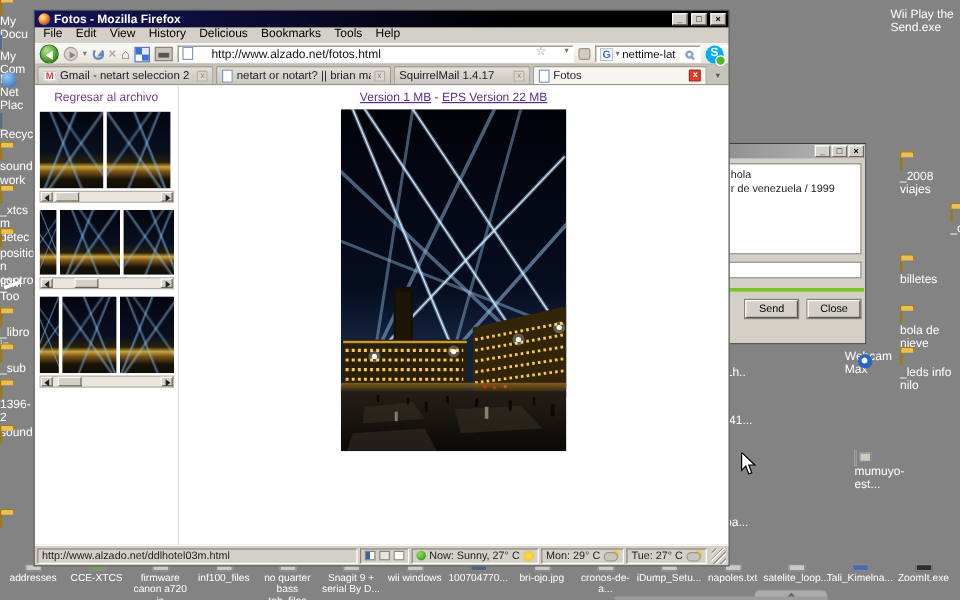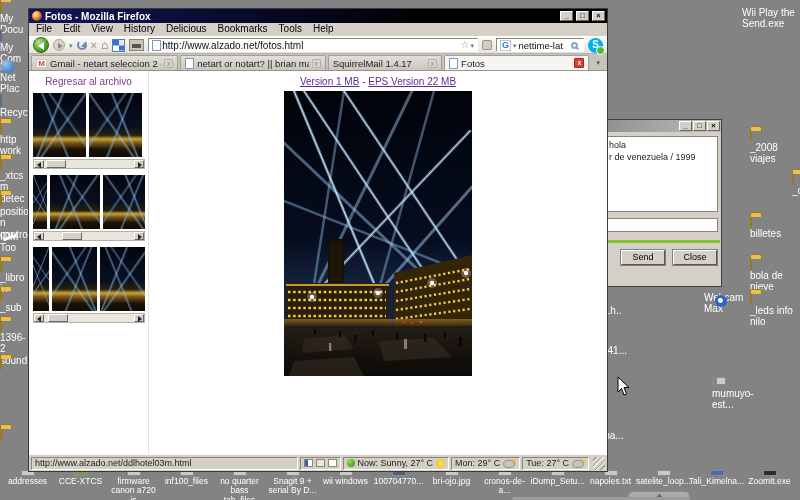--- a/index.html
+++ b/index.html
@@ -65,21 +65,21 @@
 .fwd{width:12px;height:12px;border-radius:50%;background:#d8d5ce;border:1px solid #a8a49a;position:relative;flex:none}
 .fwd::after{content:"";position:absolute;left:4px;top:3px;border:3px solid transparent;border-left:5px solid #8a867c;border-right:none}
 .caret{font-size:7px;color:#7a766c;line-height:1}
 .refresh{width:10px;height:10px;border:2px solid #6a88b8;border-radius:50%;border-top-color:transparent;position:relative;flex:none}
 .refresh::after{content:"";position:absolute;right:-2px;top:-2px;border:3px solid transparent;border-bottom:4px solid #6a88b8}
 .stop{color:#b0aca2;font-size:11px;font-weight:bold;line-height:1}
 .home{color:#6f6a5f;font-size:12px;line-height:1}
 .delic{width:13px;height:13px;border:1px solid #5a78b8;background-image:linear-gradient(to right,#3b72d8 50%,#e6e9ef 50%),linear-gradient(to right,#fff 50%,#3b72d8 50%);background-size:100% 50%;background-position:0 0,0 100%;background-repeat:no-repeat;flex:none}
 .tagico{width:15px;height:12px;background:#c9c5ba;border:1px solid #8a8578;position:relative;flex:none}
 .tagico::after{content:"";position:absolute;left:2px;right:2px;bottom:2px;height:4px;background:#555}
-.urlbar{flex:1;height:14px;display:flex;align-items:center;gap:1px;padding:0 3px;background:#fff;border:1px solid;border-color:#8a867c #fff #fff #8a867c}
+.urlbar{flex:1;height:14px;display:flex;align-items:flex-start;gap:15px;padding:0 3px;background:#fff;border:1px solid;border-color:#8a867c #fff #fff #8a867c}
 .pageico{width:9px;height:11px;background:#fff;border:1px solid #7a9ac8;flex:none}
 .txtin{border:none;outline:none;flex:1;font-size:10px;font-family:inherit;color:#111;background:transparent;height:12px;padding:0;min-width:0}
 .star{color:#999;font-size:10px;line-height:1}
 .addon{width:10px;height:10px;border-radius:2px;background:#cfccc2;border:1px solid #9a968a;flex:none}
 .searchbox{width:88px;height:14px;display:flex;align-items:center;gap:2px;padding:0 3px;background:#fff;border:1px solid;border-color:#8a867c #fff #fff #8a867c;flex:none}
 .gbadge{font-size:9px;font-weight:bold;color:#3b6fd8;border:1px solid #b8c4d8;padding:0 1px;line-height:9px;background:#fff}
 .search-text{font-size:9.5px}
 .mag{width:7px;height:7px;border:2px solid #8aa4c8;border-radius:50%;position:relative;flex:none;margin-right:2px}
 .mag::after{content:"";position:absolute;width:4px;height:2px;background:#8aa4c8;transform:rotate(45deg);right:-3px;bottom:-2px}
 .skype{width:15px;height:15px;border-radius:50%;background:#00aff0;color:#fff;font-size:10px;font-weight:bold;text-align:center;line-height:14px;position:relative;flex:none}
@@ -147,21 +147,21 @@
 <div class="dicon" style="top:60px;left:0">
   <span class="network"></span>
   <span class="lbl">My Net Plac</span>
 </div>
 <div class="dicon" style="top:95px;left:0">
   <span class="recycle"></span>
   <span class="lbl">Recycl</span>
 </div>
 <div class="dicon" style="top:122px;left:0">
   <span class="folder"></span>
-  <span class="lbl">http work</span>
+  <span class="lbl">sound work</span>
 </div>
 <div class="dicon" style="top:158px;left:0">
   <span class="folder"></span>
   <span class="lbl">_xtcs m detec</span>
 </div>
 <div class="dicon" style="top:194px;left:0">
   <span class="folder"></span>
   <span class="lbl">position contro</span>
 </div>
 <div class="dicon" style="top:230px;left:0">

